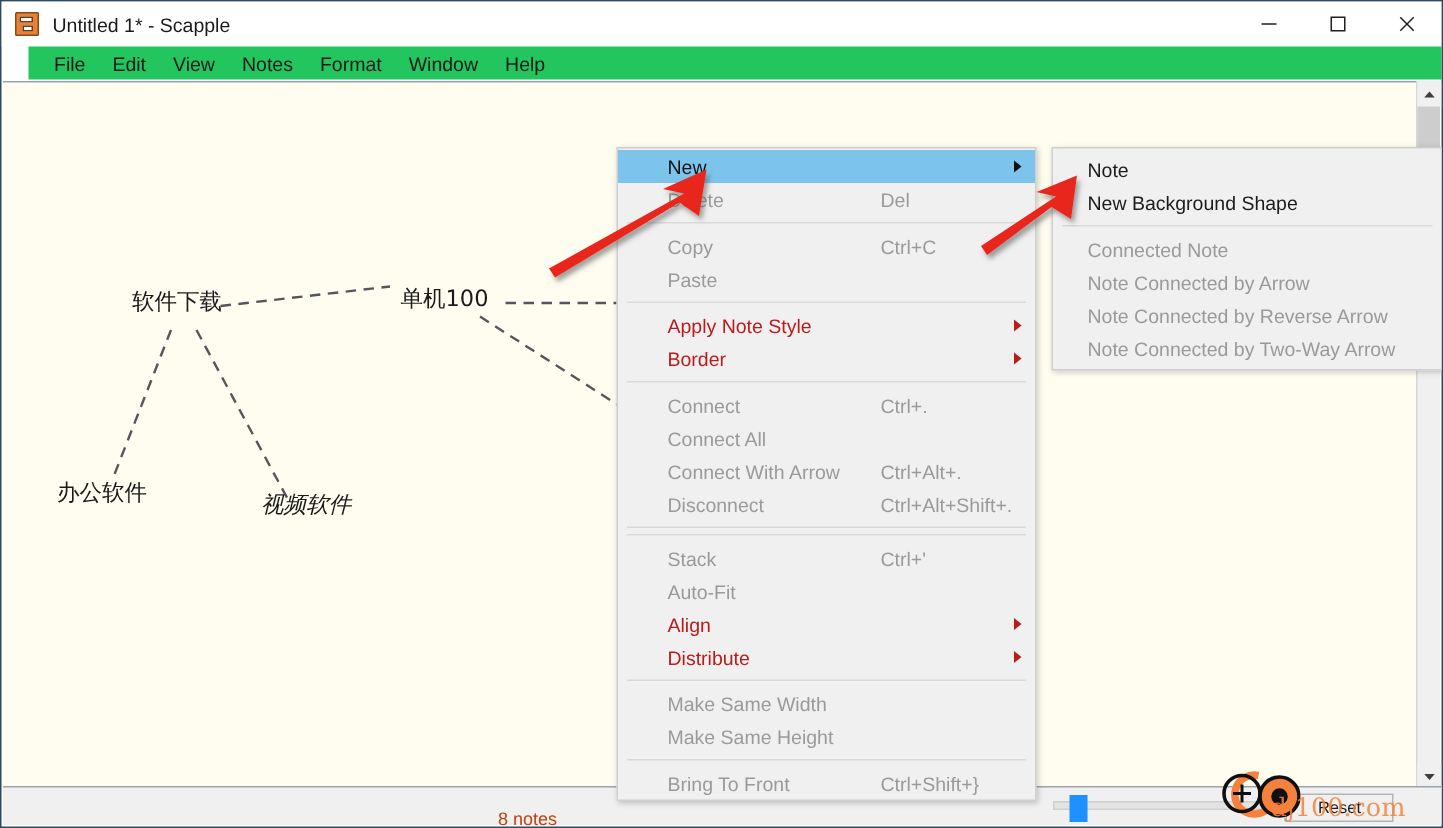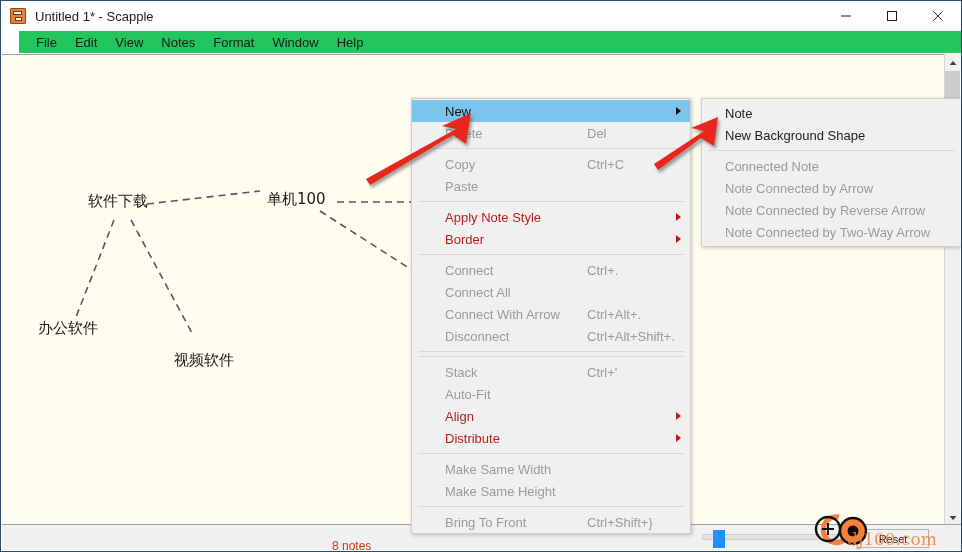--- a/index.html
+++ b/index.html
@@ -365,21 +365,21 @@
       <line x1="318" y1="156" x2="410" y2="215" stroke="#55565a" stroke-width="1.6" stroke-dasharray="7,5"></line>
 
       <line x1="112" y1="165" x2="74" y2="262" stroke="#55565a" stroke-width="1.6" stroke-dasharray="7,5"></line>
 
       <line x1="129" y1="165" x2="190" y2="278" stroke="#55565a" stroke-width="1.6" stroke-dasharray="7,5"></line>
     </svg>
 
     <div class="note" style="left:86px; top:137px;">软件下载</div>
     <div class="note" style="left:265px; top:135px;">单机100</div>
     <div class="note" style="left:36px; top:264px;">办公软件</div>
-    <div class="note" style="left:172px; top:296px;">视频软件</div>
+    <div class="note" style="left:172px; top:272px;font-style:italic;">视频软件</div>
   </div>
 
   <div id="vscrollbar">
     <div id="vscroll-up">
       <svg width="8" height="6" viewBox="0 0 8 6">
         <path d="M4 1 L7.5 5 L0.5 5 Z" fill="#3d3d3d"></path>
       </svg>
     </div>
     <div id="vscroll-thumb"></div>
     <div id="vscroll-down">

